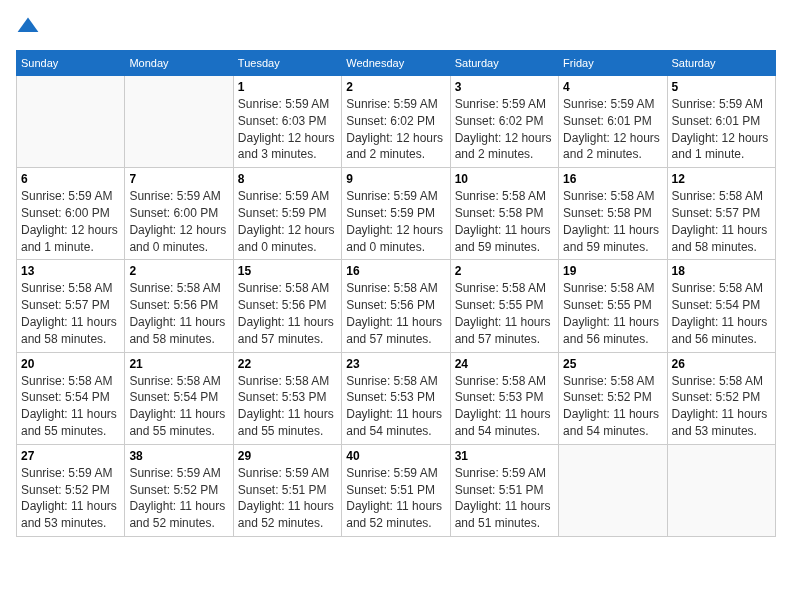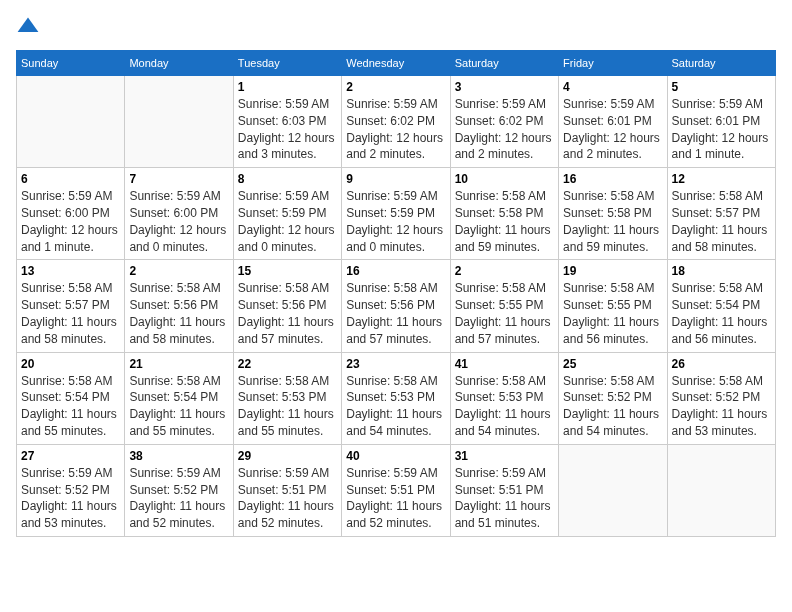--- a/index.html
+++ b/index.html
@@ -213,21 +213,21 @@
         </td>
         <td>
           <span class="day-number">22</span>
           <div class="day-info">Sunrise: 5:58 AM<br>Sunset: 5:53 PM<br>Daylight: 11 hours and 55 minutes.</div>
         </td>
         <td>
           <span class="day-number">23</span>
           <div class="day-info">Sunrise: 5:58 AM<br>Sunset: 5:53 PM<br>Daylight: 11 hours and 54 minutes.</div>
         </td>
         <td>
-          <span class="day-number">41</span>
+          <span class="day-number">24</span>
           <div class="day-info">Sunrise: 5:58 AM<br>Sunset: 5:53 PM<br>Daylight: 11 hours and 54 minutes.</div>
         </td>
         <td>
           <span class="day-number">25</span>
           <div class="day-info">Sunrise: 5:58 AM<br>Sunset: 5:52 PM<br>Daylight: 11 hours and 54 minutes.</div>
         </td>
         <td>
           <span class="day-number">26</span>
           <div class="day-info">Sunrise: 5:58 AM<br>Sunset: 5:52 PM<br>Daylight: 11 hours and 53 minutes.</div>
         </td>

